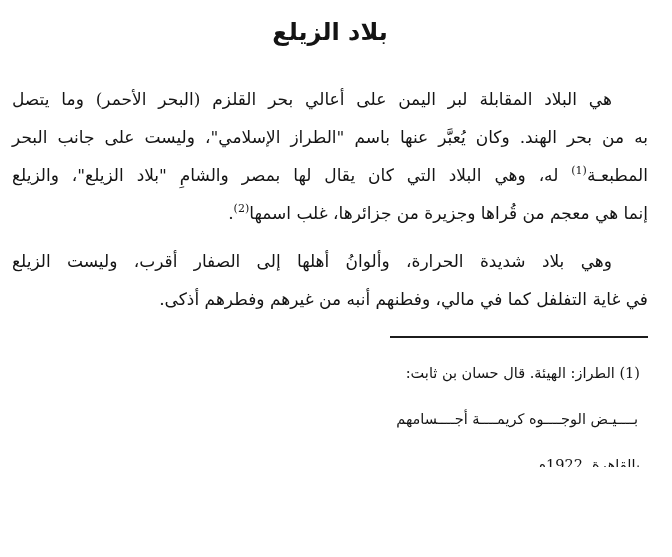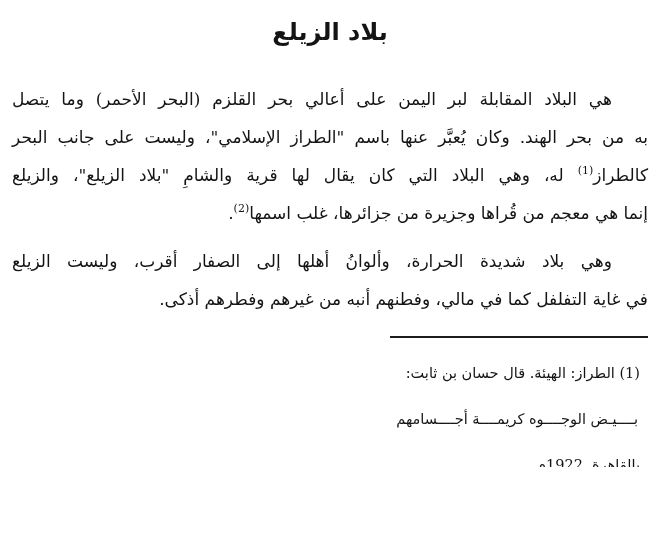--- a/index.html
+++ b/index.html
@@ -73,21 +73,21 @@
 </head>
 <body>
 
 <div class="page">
 
   <h1 class="title">بلاد الزيلع</h1>
 
   <section>
     <p class="ln justify indent">هي البلاد المقابلة لبر اليمن على أعالي بحر القلزم (البحر الأحمر) وما يتصل</p>
     <p class="ln justify">به من بحر الهند. وكان يُعبَّر عنها باسم "الطراز الإسلامي"، وليست على جانب البحر</p>
-    <p class="ln justify"><span>كالطراز</span><span class="fnref">(1)</span><span> له، وهي البلاد التي كان يقال لها قرية والشامِ "بلاد الزيلع"، والزيلع</span></p>
+    <p class="ln justify"><span>المطبعـة</span><span class="fnref">(1)</span><span> له، وهي البلاد التي كان يقال لها بمصر والشامِ "بلاد الزيلع"، والزيلع</span></p>
     <p class="ln"><span>إنما هي معجم من قُراها وجزيرة من جزائرها، غلب اسمها</span><span class="fnref">(2)</span><span>.</span></p>
 
     <div class="para2">
       <p class="ln justify indent">وهي بلاد شديدة الحرارة، وألوانُ أهلها إلى الصفار أقرب، وليست الزيلع</p>
       <p class="ln">في غاية التفلفل كما في مالي، وفطنهم أنبه من غيرهم وفطرهم أذكى.</p>
     </div>
   </section>
 
   <div class="fn-separator"></div>
 

